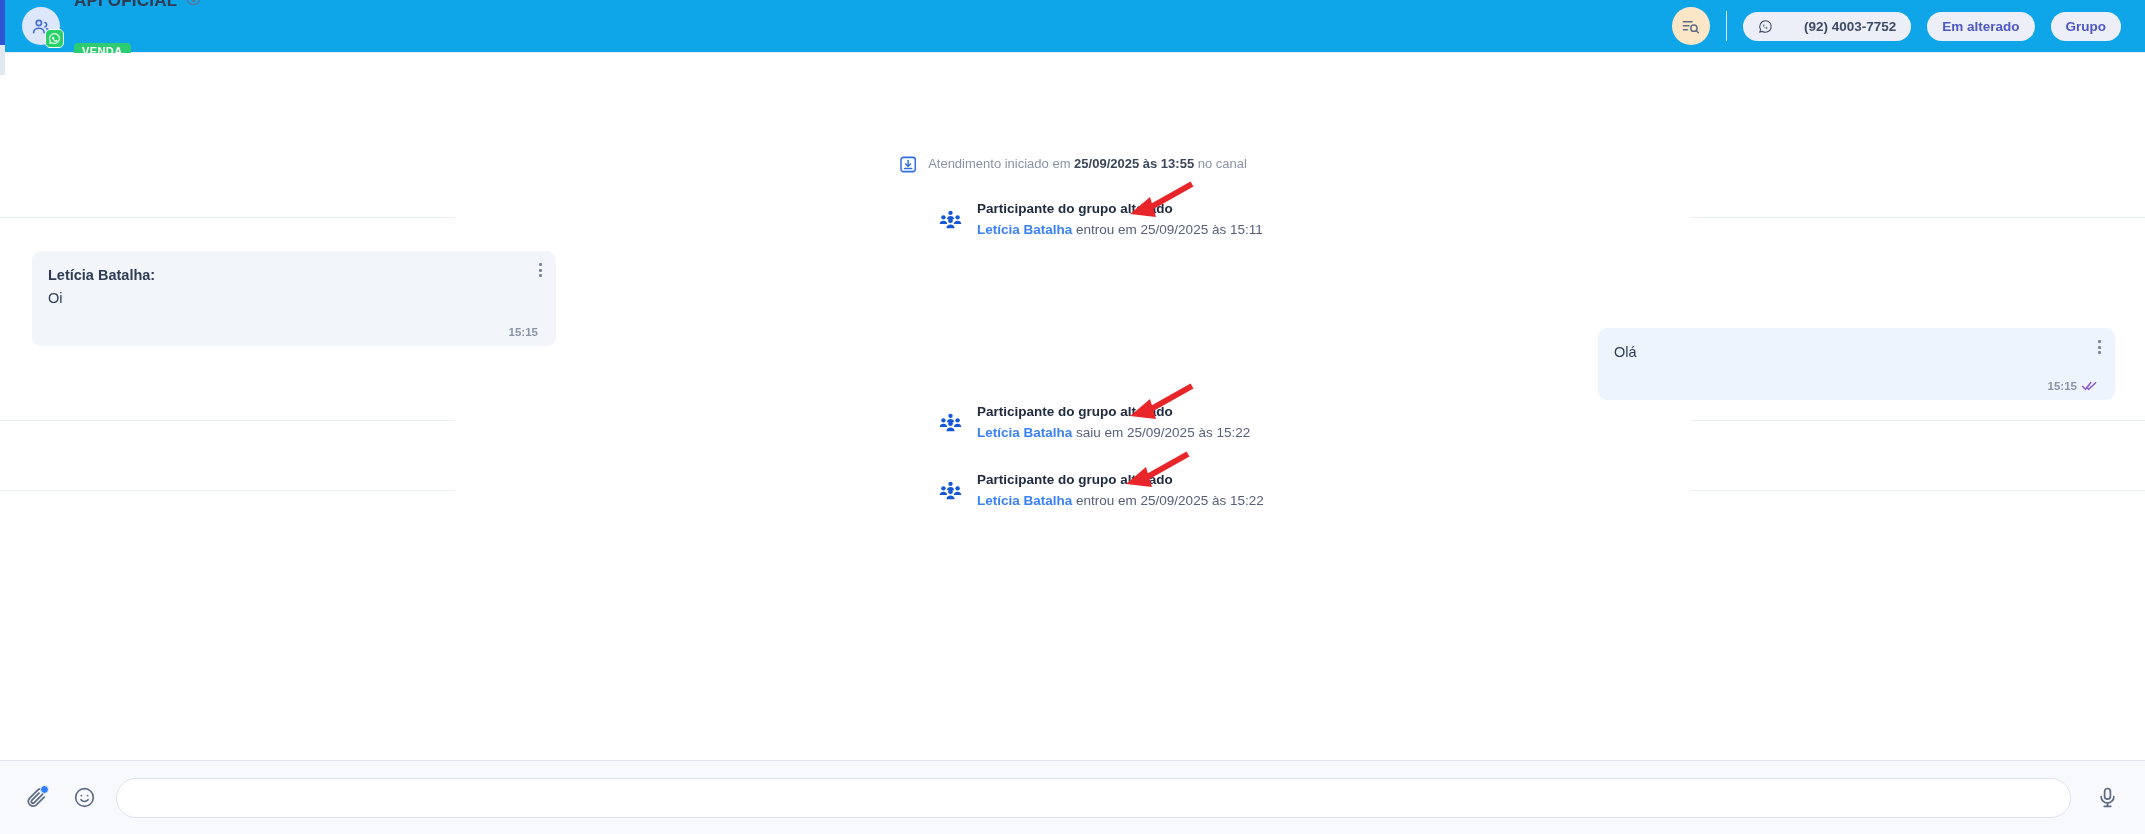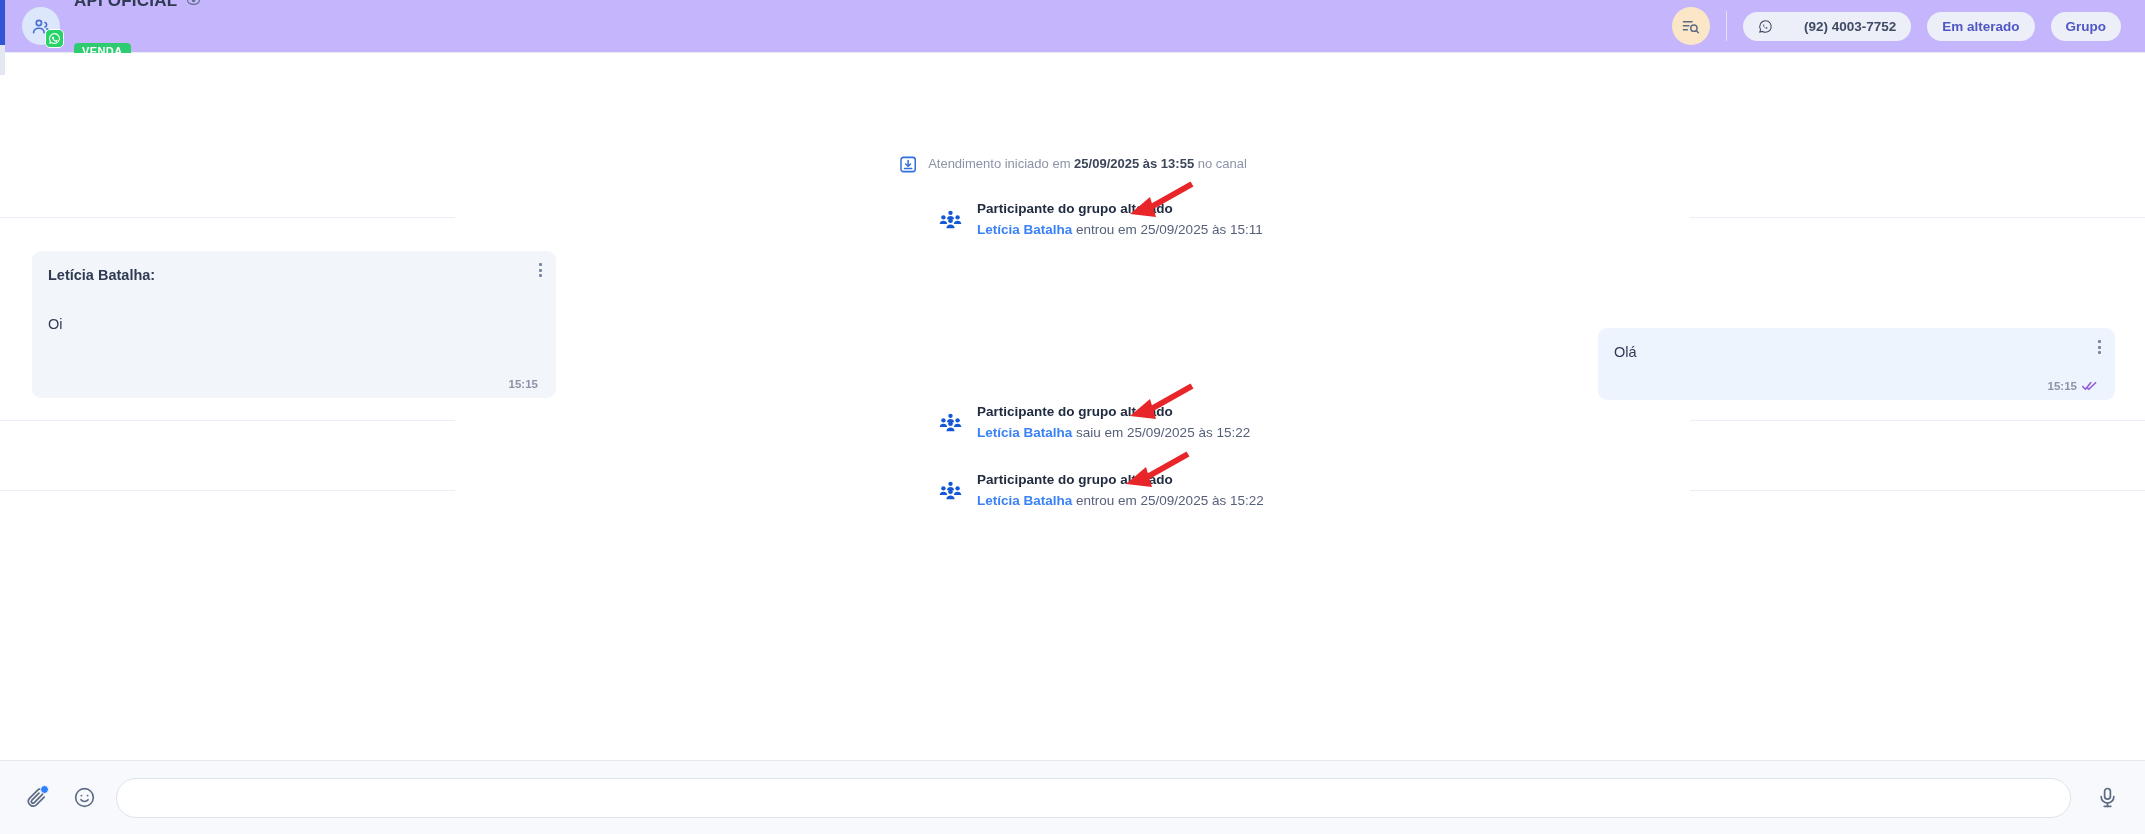--- a/index.html
+++ b/index.html
@@ -28,21 +28,21 @@
     position:absolute; left:0; top:45px;
     width:5px; height:30px;
     background:#e3e8f0;
     z-index:30;
   }
 
   
   .header {
     position:relative;
     height:53px; flex:0 0 53px;
-    background:#c4b5fd;
+    background:#0ea5e9;
     border-bottom:1px solid #e8ecf3;
     display:flex; align-items:center;
     padding:0 24px 0 22px;
   }
   .hdr-left { display:flex; align-items:center; gap:14px; }
 
   .avatar-wrap { position:relative; width:38px; height:38px; flex:0 0 38px; }
   .avatar {
     width:38px; height:38px; border-radius:50%;
     background:#dce7fb;
@@ -151,21 +151,20 @@
 
   
   .bubble {
     position:absolute;
     border-radius:9px;
     padding:14px 18px 8px 16px;
     display:flex; flex-direction:column;
   }
   .bubble.in {
     background:#f2f5fa;
-    gap:26px;
   }
   .bubble.out {
     background:#eef4fe;
   }
   .bubble .sender {
     font-size:14.5px; font-weight:700; color:#2e3b52;
     line-height:1.5; margin-bottom:1px;
   }
   .bubble .btext {
     font-size:14.5px; color:#2e3b52; line-height:1.5;

